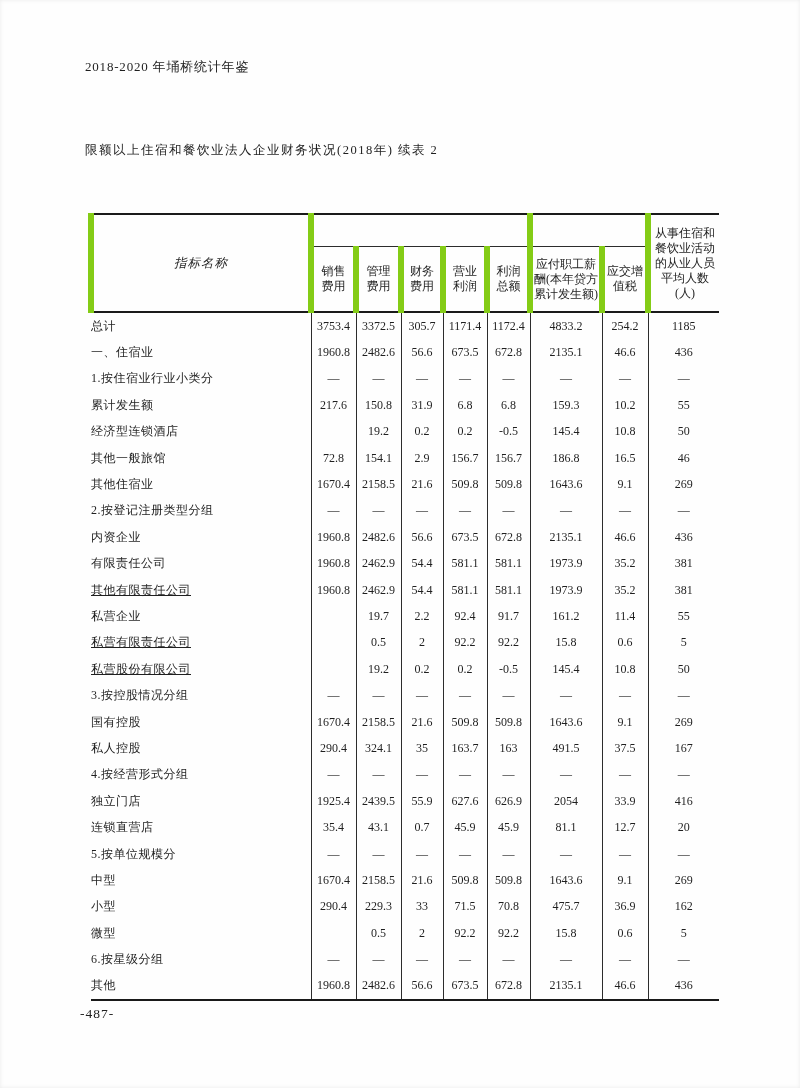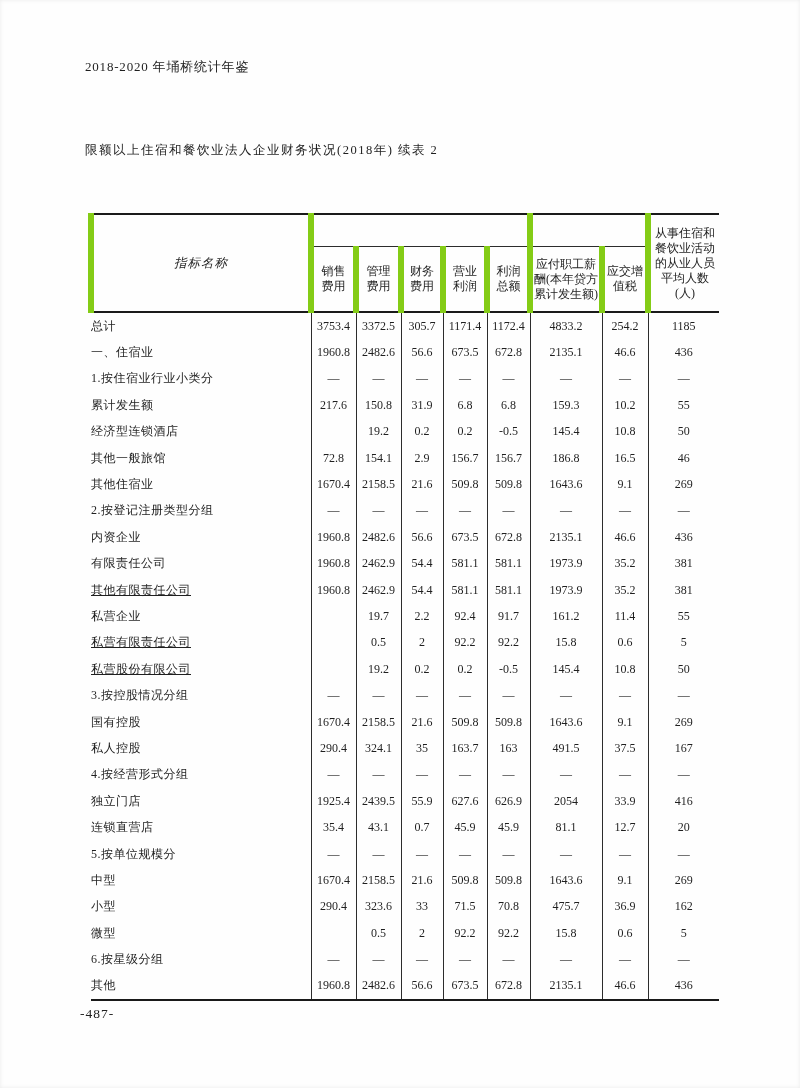--- a/index.html
+++ b/index.html
@@ -321,21 +321,21 @@
           <td class="num">21.6</td>
           <td class="num">509.8</td>
           <td class="num">509.8</td>
           <td class="num">1643.6</td>
           <td class="num">9.1</td>
           <td class="num">269</td>
         </tr>
         <tr>
           <td class="lbl ind1">小型</td>
           <td class="num">290.4</td>
-          <td class="num">323.6</td>
+          <td class="num">229.3</td>
           <td class="num">33</td>
           <td class="num">71.5</td>
           <td class="num">70.8</td>
           <td class="num">475.7</td>
           <td class="num">36.9</td>
           <td class="num">162</td>
         </tr>
         <tr>
           <td class="lbl ind1">微型</td>
           <td class="num"></td>

